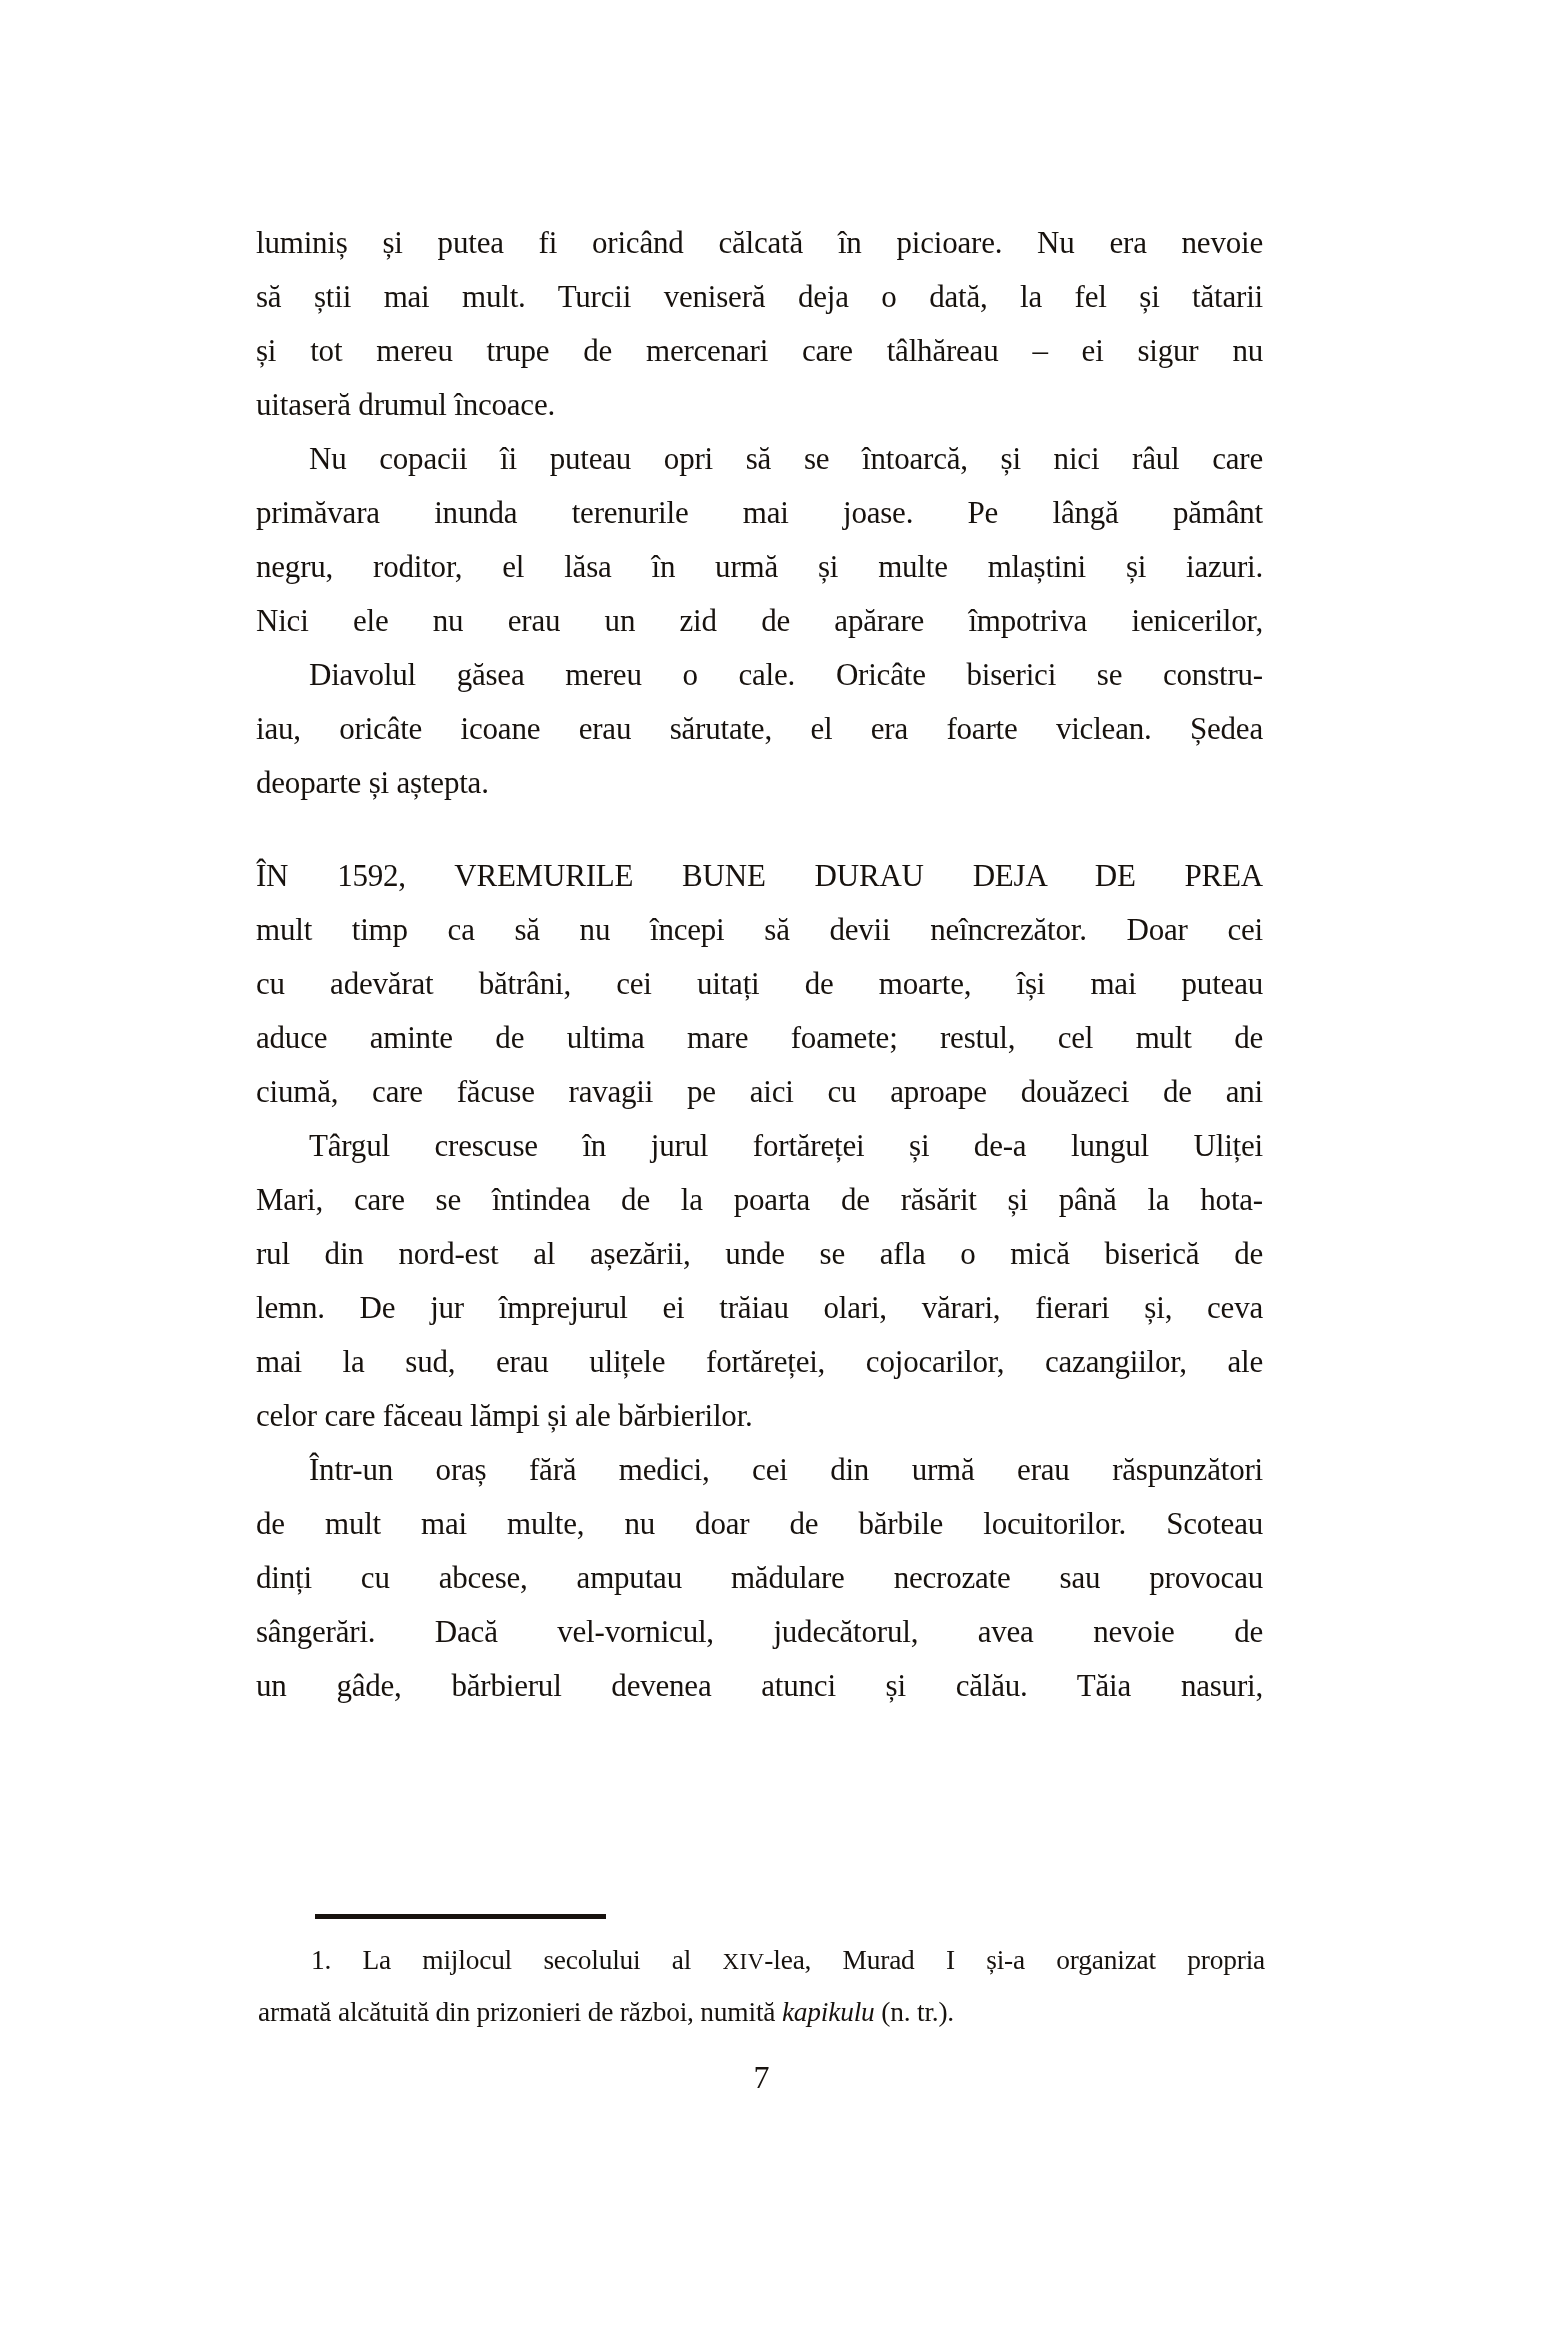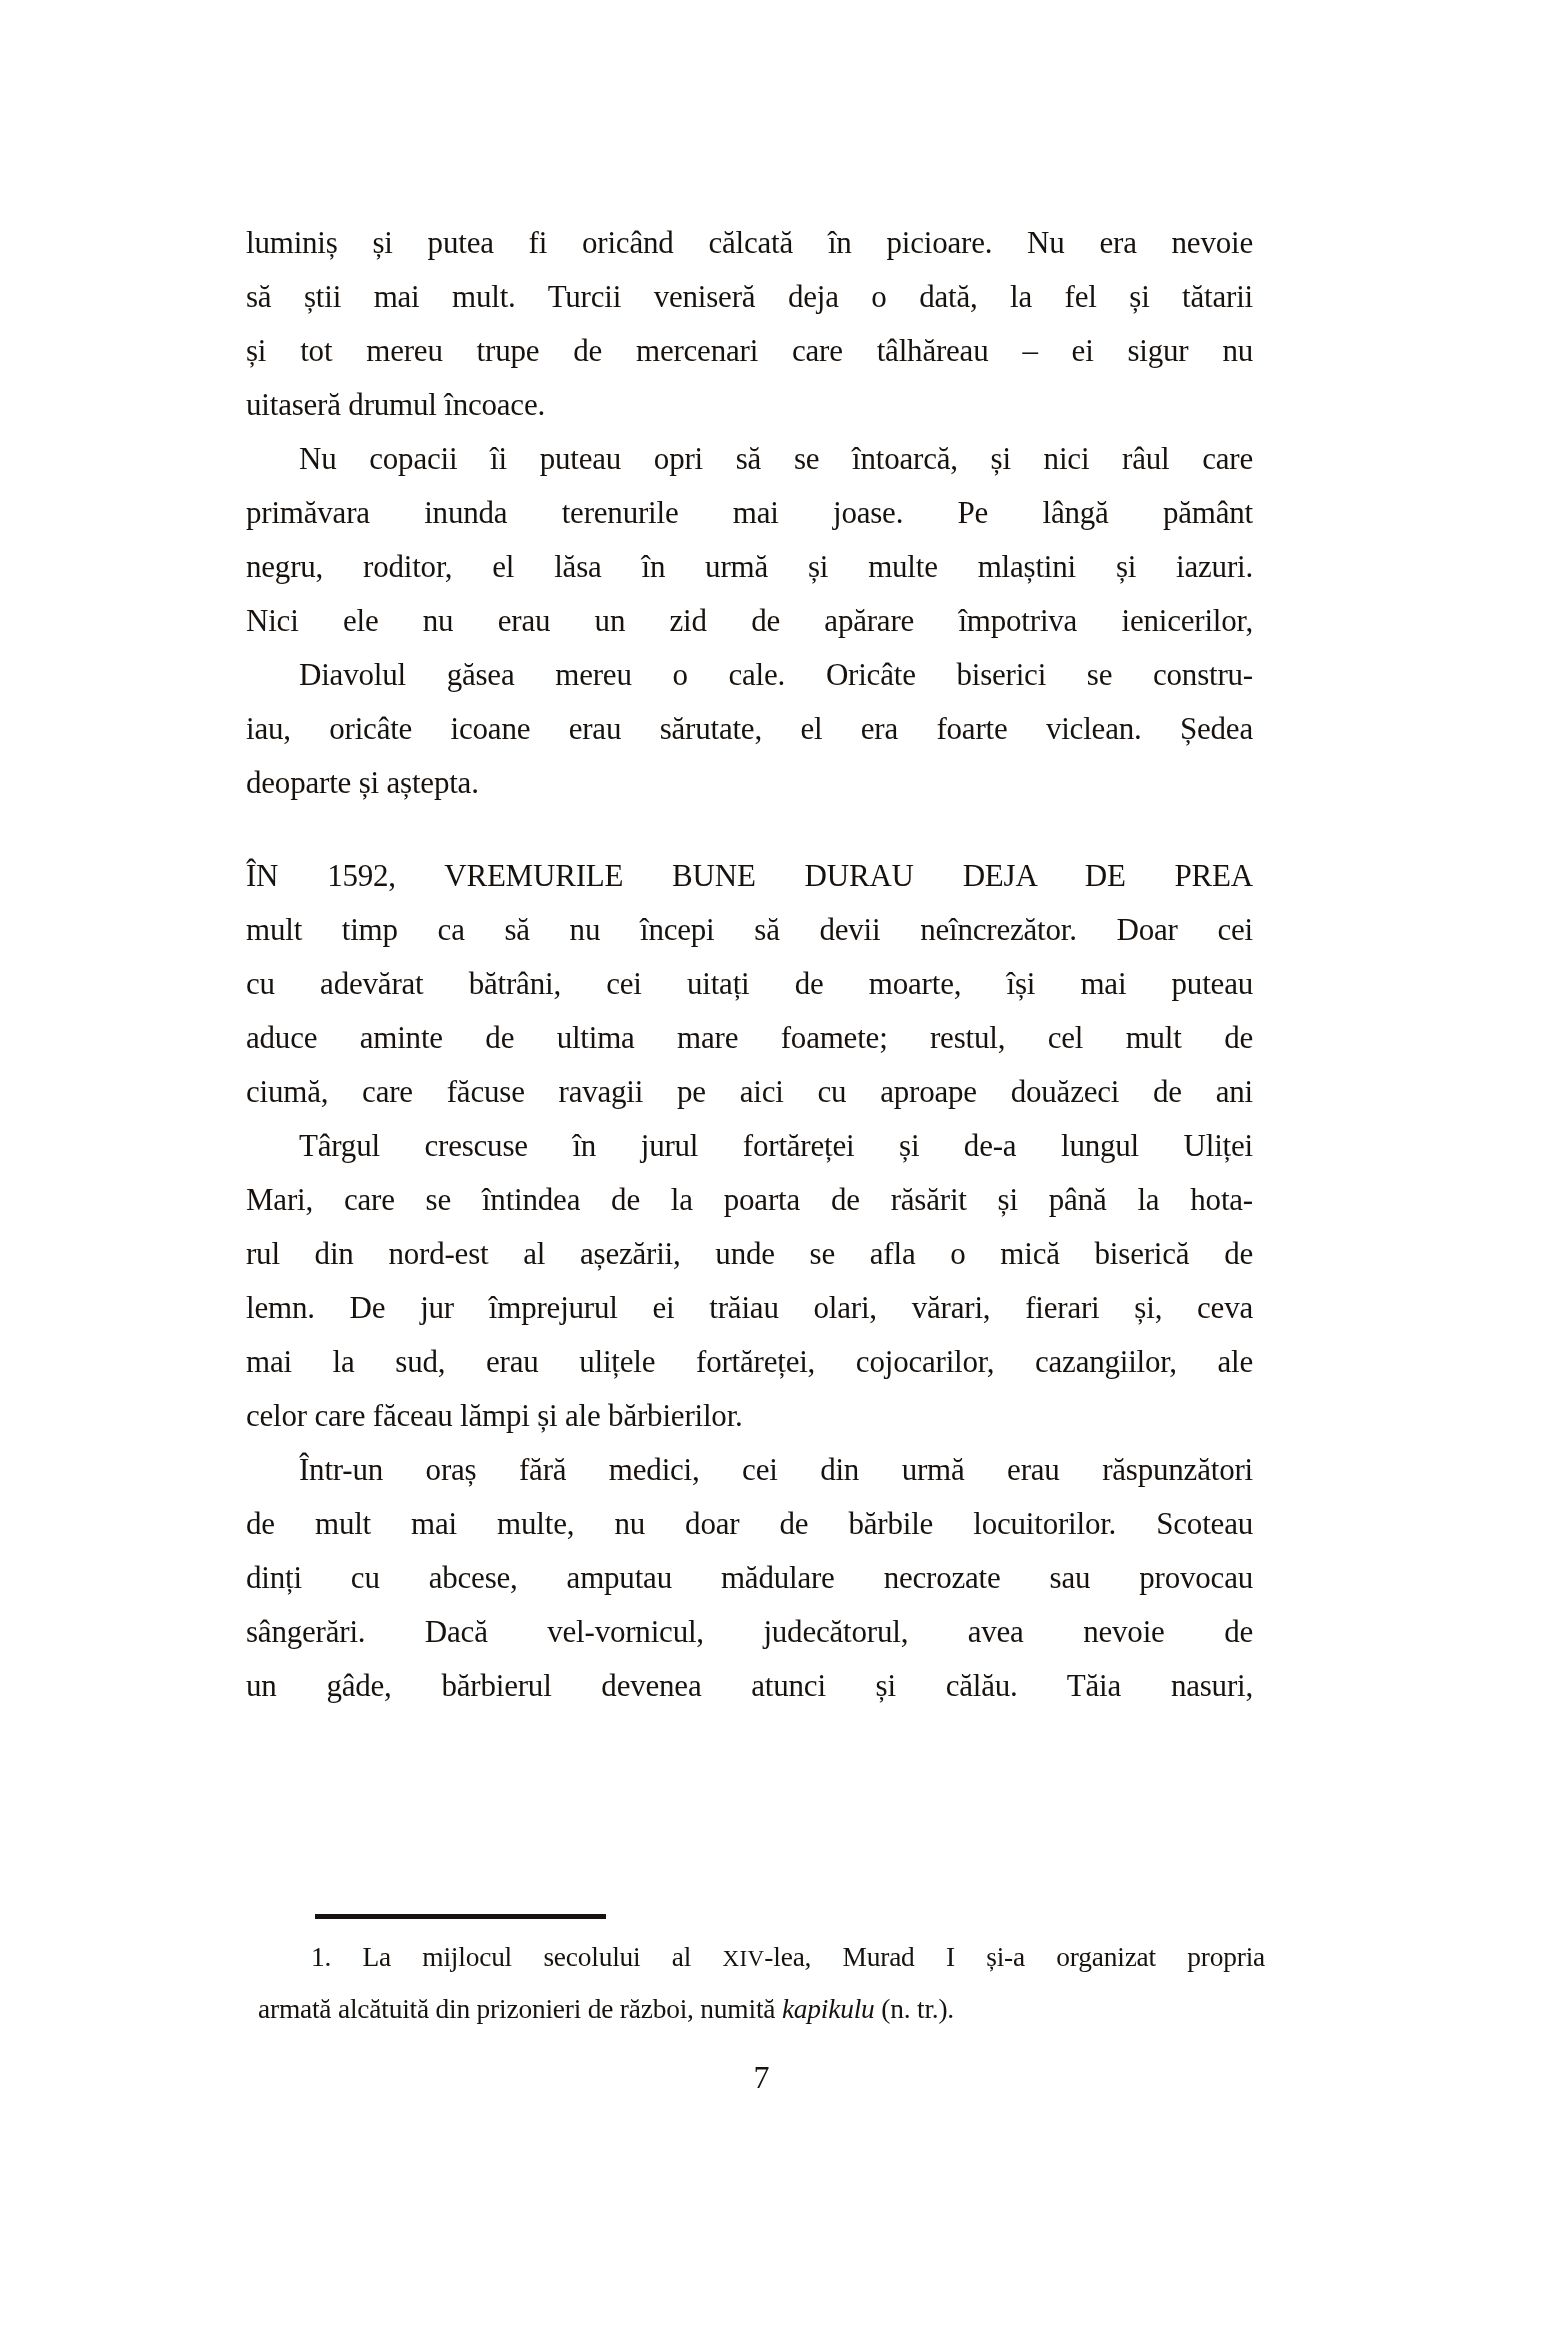--- a/index.html
+++ b/index.html
@@ -5,21 +5,21 @@
   html,body{margin:0;padding:0;}
   body{
     position:relative;
     width:1565px;height:2347px;
     background:#ffffff;
     color:#17120e;
     font-family:"Liberation Serif","DejaVu Serif",serif;
   }
   .text-block{
     position:absolute;
-    left:246px;top:216px;width:1007px;
+    left:256px;top:216px;width:1007px;
   }
   .para{margin:0;}
   .line{
     font-size:31px;
     line-height:54px;
     height:54px;
     letter-spacing:-0.2px;
     text-align:justify;
     text-align-last:justify;
     overflow:visible;
@@ -43,21 +43,21 @@
     left:315px;top:1914px;
     width:291px;height:4.7px;
     background:#17120e;
   }
   .footnote{
     position:absolute;
     left:258px;top:1942px;width:1007px;
   }
   .footnote .line{
     font-size:27.4px;
-    line-height:30px;
+    line-height:36px;
     height:52px;
   }
   .footnote .line:first-child{text-indent:53px;}
   .page-number{
     position:absolute;
     left:258px;top:2050px;width:1007px;
     font-size:32px;line-height:54px;
     text-align:center;text-align-last:center;
   }
 </style>

